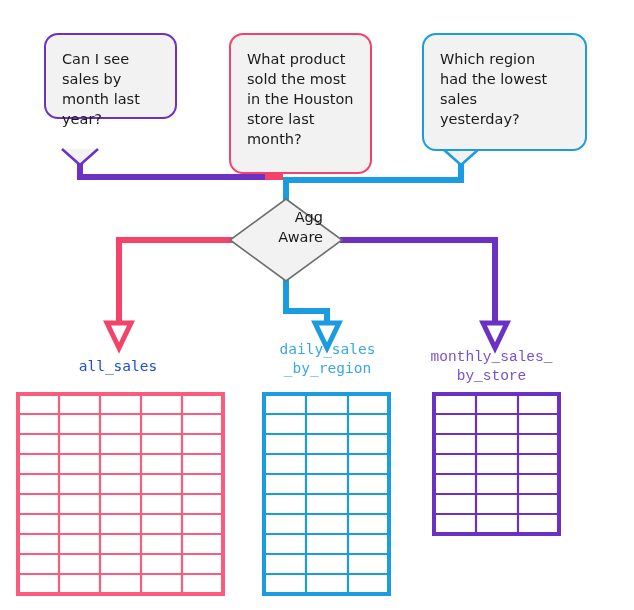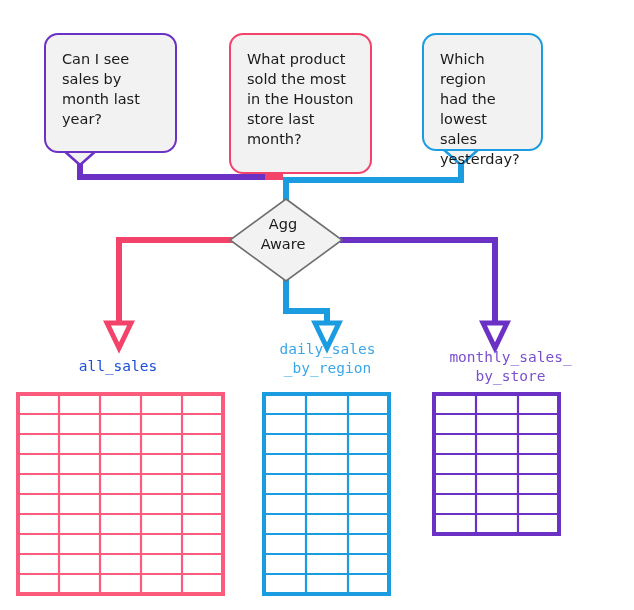--- a/index.html
+++ b/index.html
@@ -29,50 +29,50 @@
     border-style: solid;
     padding: 14px 14px 10px 16px;
     font-size: 14.5px;
     line-height: 1.38;
     color: #1a1a1a;
     font-family: "DejaVu Sans", sans-serif;
     z-index: 3;
   }
   .bubble-text { white-space: pre-line; display: block; }
 
-  #bubble-1 { left: 44px;  top: 33px;  width: 133px; height: 120px; border-color: #6b30c4; }
+  #bubble-1 { left: 44px;  top: 33px;  width: 133px; height: 86px; border-color: #6b30c4; }
   #bubble-2 { left: 229px; top: 33px;  width: 143px; height: 141px; border-color: #f4436b; }
-  #bubble-3 { left: 422px; top: 33px;  width: 121px; height: 118px; border-color: #1b9be0; }
+  #bubble-3 { left: 422px; top: 33px;  width: 165px; height: 118px; border-color: #1b9be0; }
 
   .diamond-label {
     position: absolute;
     left: 243px;
-    top: 215px;
+    top: 208px;
     width: 80px;
-    text-align: center;
+    text-align: right;
     font-size: 14.5px;
     line-height: 1.35;
     color: #1a1a1a;
     white-space: pre-line;
     z-index: 4;
     pointer-events: none;
   }
 
   .table-label {
     position: absolute;
     font-family: "DejaVu Sans Mono", monospace;
     font-size: 14.5px;
     line-height: 1.32;
     text-align: center;
     white-space: pre-line;
     z-index: 3;
   }
   #label-all-sales        { left: 28px;  top: 357px; width: 180px; color: #1d4ed8; }
   #label-daily-sales      { left: 250px; top: 340px; width: 155px; color: #3aa7e8; }
-  #label-monthly-sales    { left: 423px; top: 348px; width: 175px; color: #7a4fd0; }
+  #label-monthly-sales    { left: 404px; top: 348px; width: 175px; color: #7a4fd0; font-family: Liberation Mono, monospace; }
 </style>
 </head>
 <body>
 
 <svg id="canvas" viewBox="0 0 634 610" xmlns="http://www.w3.org/2000/svg">
 
   <g>
     <path d="M 80,160 L 80,177 L 272,177" fill="none" stroke="#6b30c4" stroke-width="6" stroke-linecap="butt"></path>
     <path d="M 340,240 L 495,240 L 495,325" fill="none" stroke="#6b30c4" stroke-width="6" stroke-linecap="butt"></path>
     <path d="M 495,348 L 483,323 L 507,323 Z" fill="#ffffff" stroke="#6b30c4" stroke-width="5" stroke-linejoin="miter"></path>

